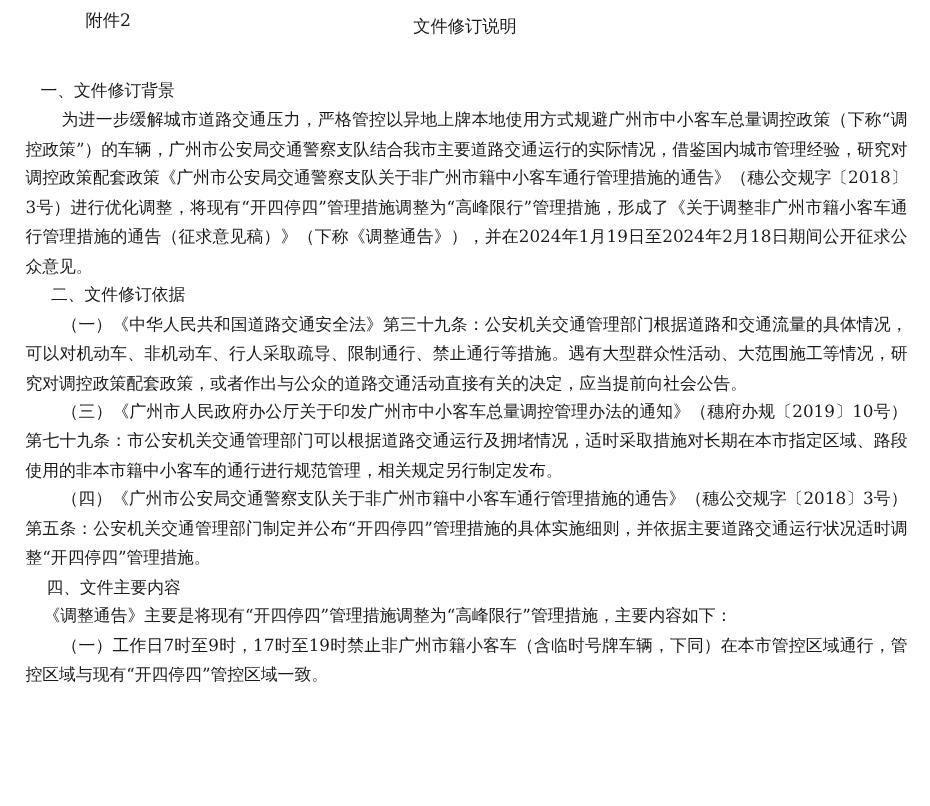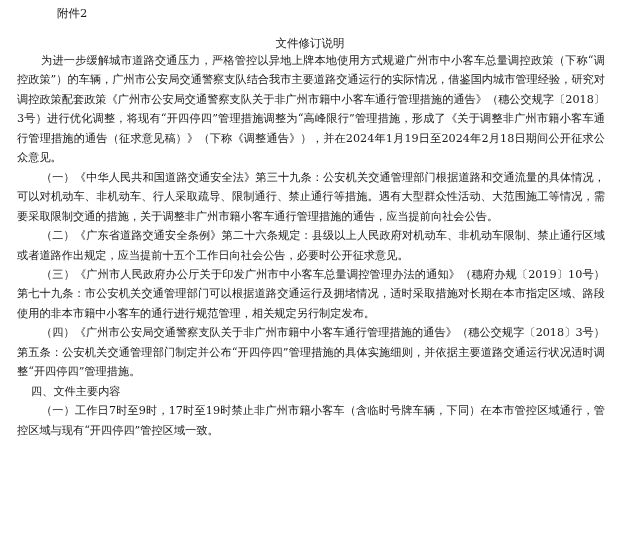--- a/index.html
+++ b/index.html
@@ -1,43 +1,45 @@
 <!DOCTYPE html>
 <html><head>
 <meta charset="utf-8">
 <style>
   html, body { margin:0; padding:0; background:#ffffff; }
   body { width:620px; height:537px; overflow:hidden; position:relative;
          font-family:"DejaVu Serif","Liberation Serif",serif; color:#1a1a1a; }
   .page { position:absolute; left:0; top:0; width:620px; height:537px; }
   .attach { position:absolute; left:17px; top:6px; font-size:11.5px; line-height:14px;padding-left:40px; }
-  .title { position:absolute; left:0; width:620px; top:36px; text-align:center; font-size:11.5px; line-height:14px; }
+  .title { position:absolute; left:0; width:620px; top:10px; text-align:center; font-size:11.5px; line-height:14px; }
   .body { position:absolute; left:17px; top:51px; width:588px; font-size:11.2px; line-height:19.45px; }
   .body p { margin:0; text-align:justify; text-justify:inter-character; }
   .h1 { padding-left:10px; }
   .h2 { padding-left:17px; }
   .h3 { padding-left:20px; }
   .h4 { padding-left:14px; }
   .indent { text-indent:24px; }
   .indent2 { text-indent:17px; }
   .indent3 { text-indent:12px; }
 </style>
 </head>
 <body>
 
 <div class="page">
   <div class="attach">附件2</div>
   <div class="title">文件修订说明</div>
 
   <div class="body">
+    <p class="h1">一、文件修订背景</p>
     <p class="indent">为进一步缓解城市道路交通压力，严格管控以异地上牌本地使用方式规避广州市中小客车总量调控政策（下称“调控政策”）的车辆，广州市公安局交通警察支队结合我市主要道路交通运行的实际情况，借鉴国内城市管理经验，研究对调控政策配套政策《广州市公安局交通警察支队关于非广州市籍中小客车通行管理措施的通告》（穗公交规字〔2018〕3号）进行优化调整，将现有“开四停四”管理措施调整为“高峰限行”管理措施，形成了《关于调整非广州市籍小客车通行管理措施的通告（征求意见稿）》（下称《调整通告》），并在2024年1月19日至2024年2月18日期间公开征求公众意见。</p>
 
-    <p class="indent">（一）《中华人民共和国道路交通安全法》第三十九条：公安机关交通管理部门根据道路和交通流量的具体情况，可以对机动车、非机动车、行人采取疏导、限制通行、禁止通行等措施。遇有大型群众性活动、大范围施工等情况，需要采取限制交通的措施，关于调整非广州市籍小客车通行管理措施的通告，应当提前向社会公告。</p>
-    <p class="indent">（二）《广东省道路交通安全条例》第二十六条规定：县级以上人民政府对机动车、非机动车限制、禁止通行区域或者道路作出规定，应当提前十五个工作日向社会公告，必要时公开征求意见。</p>
+    <p class="h2">二、文件修订依据</p>
+    <p class="indent">（一）《中华人民共和国道路交通安全法》第三十九条：公安机关交通管理部门根据道路和交通流量的具体情况，可以对机动车、非机动车、行人采取疏导、限制通行、禁止通行等措施。遇有大型群众性活动、大范围施工等情况，研究对调控政策配套政策，或者作出与公众的道路交通活动直接有关的决定，应当提前向社会公告。</p>
     <p class="indent">（三）《广州市人民政府办公厅关于印发广州市中小客车总量调控管理办法的通知》（穗府办规〔2019〕10号）第七十九条：市公安机关交通管理部门可以根据道路交通运行及拥堵情况，适时采取措施对长期在本市指定区域、路段使用的非本市籍中小客车的通行进行规范管理，相关规定另行制定发布。</p>
     <p class="indent">（四）《广州市公安局交通警察支队关于非广州市籍中小客车通行管理措施的通告》（穗公交规字〔2018〕3号）第五条：公安机关交通管理部门制定并公布“开四停四”管理措施的具体实施细则，并依据主要道路交通运行状况适时调整“开四停四”管理措施。</p>
 
 
     <p class="h4">四、文件主要内容</p>
+    <p class="indent3">《调整通告》主要是将现有“开四停四”管理措施调整为“高峰限行”管理措施，主要内容如下：</p>
     <p class="indent">（一）工作日7时至9时，17时至19时禁止非广州市籍小客车（含临时号牌车辆，下同）在本市管控区域通行，管控区域与现有“开四停四”管控区域一致。</p>
 
   </div>
 </div>
 
 </body></html>

